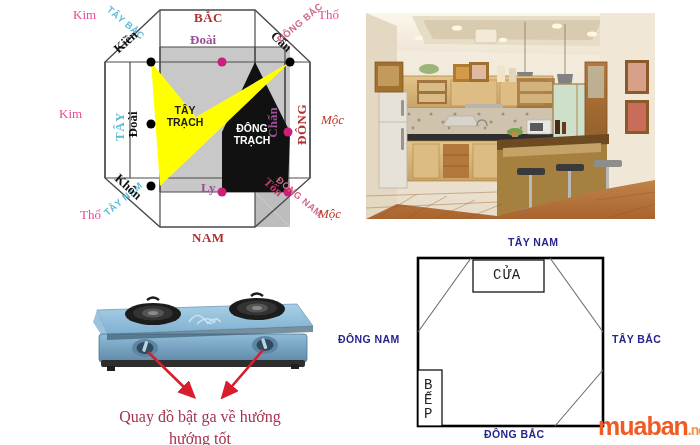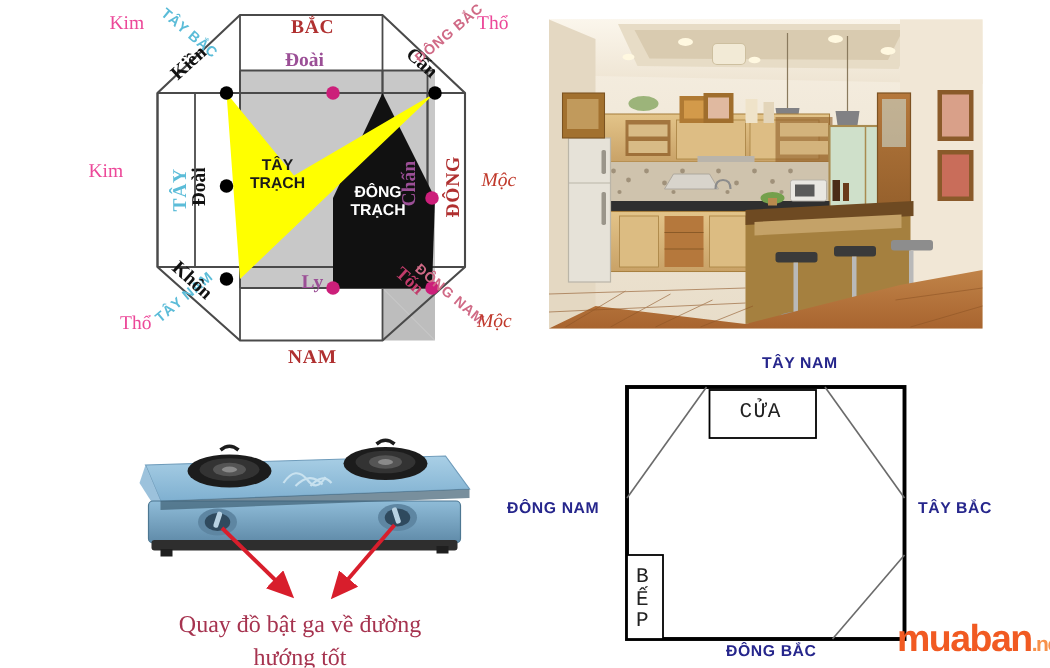--- a/index.html
+++ b/index.html
@@ -501,21 +501,21 @@
         <marker id="arrowHead" markerWidth="7" markerHeight="7" refX="3.2" refY="3.2" orient="auto" markerUnits="strokeWidth">
           <path d="M0,0 L7,3.2 L0,6.4 z" fill="#d81e2c"></path>
         </marker>
       </defs>
       <line x1="63" y1="70" x2="104" y2="110" stroke="#d81e2c" stroke-width="2.6" marker-end="url(#arrowHead)"></line>
       <line x1="178" y1="68" x2="142" y2="110" stroke="#d81e2c" stroke-width="2.6" marker-end="url(#arrowHead)"></line>
     </svg>
   </div>
 
   <div class="caption" id="stove-caption">
-    <span>Quay đồ bật ga về đường</span><br>
+    <span>Quay đồ bật ga về hướng</span><br>
     <span>hướng tốt</span>
   </div>
 
   <div class="abs" id="floor-plan">
     <svg id="floor-svg" width="350" height="215" viewBox="0 0 350 215">
 
       <rect x="68" y="28" width="185" height="168" fill="#ffffff" stroke="#000000" stroke-width="2.6"></rect>
 
       <g stroke="#6b6b6b" stroke-width="1.1" fill="none">
         <line x1="68" y1="102" x2="121" y2="28"></line>

